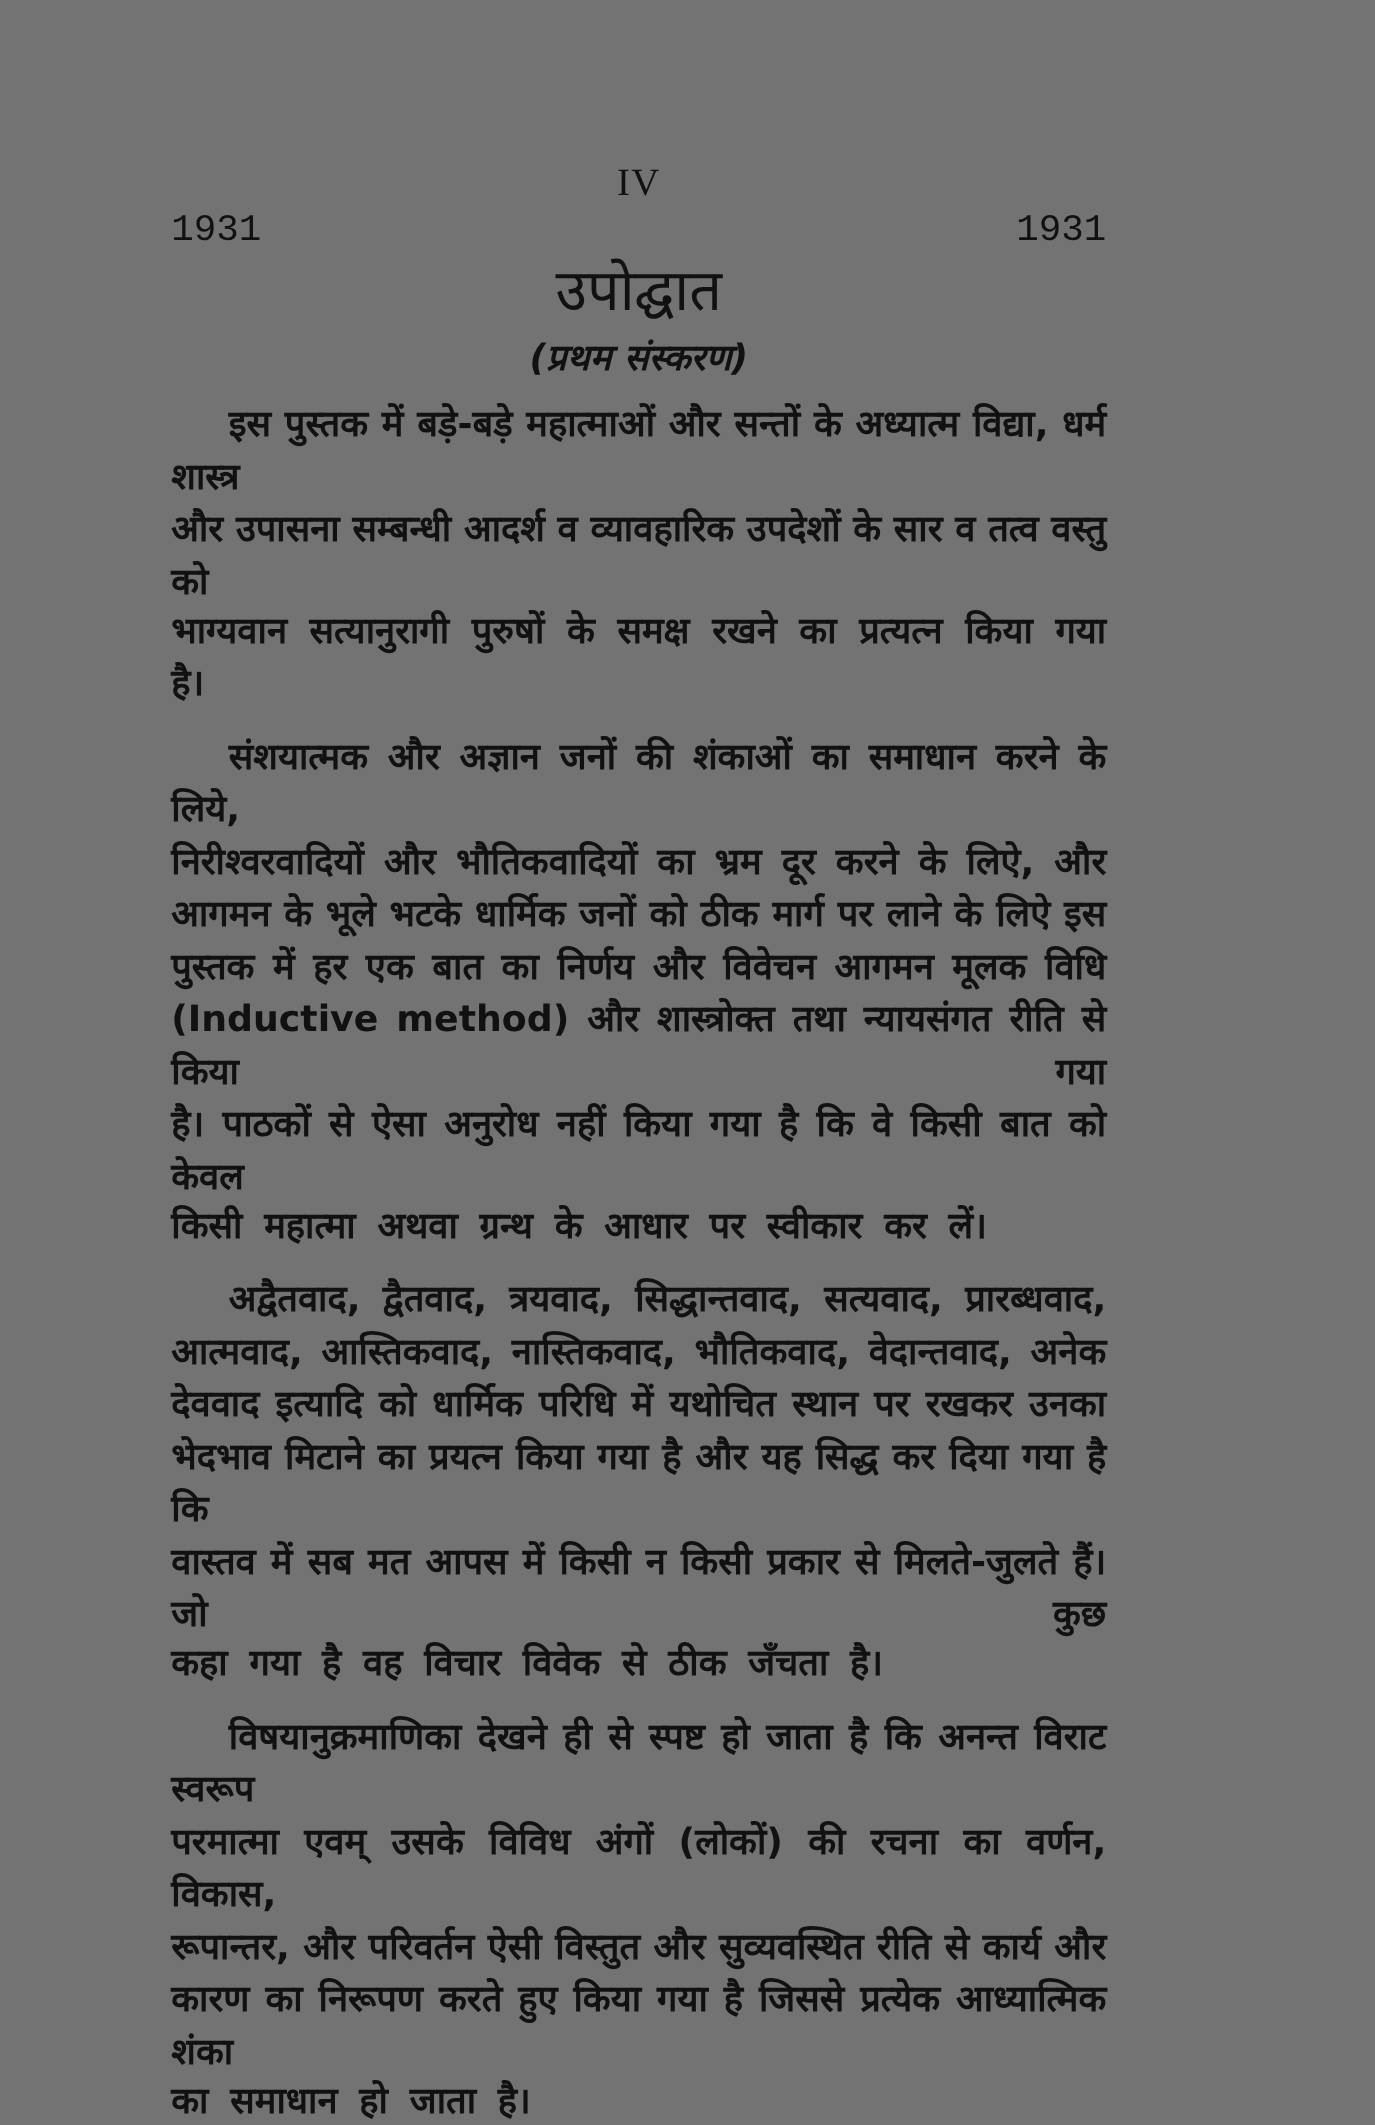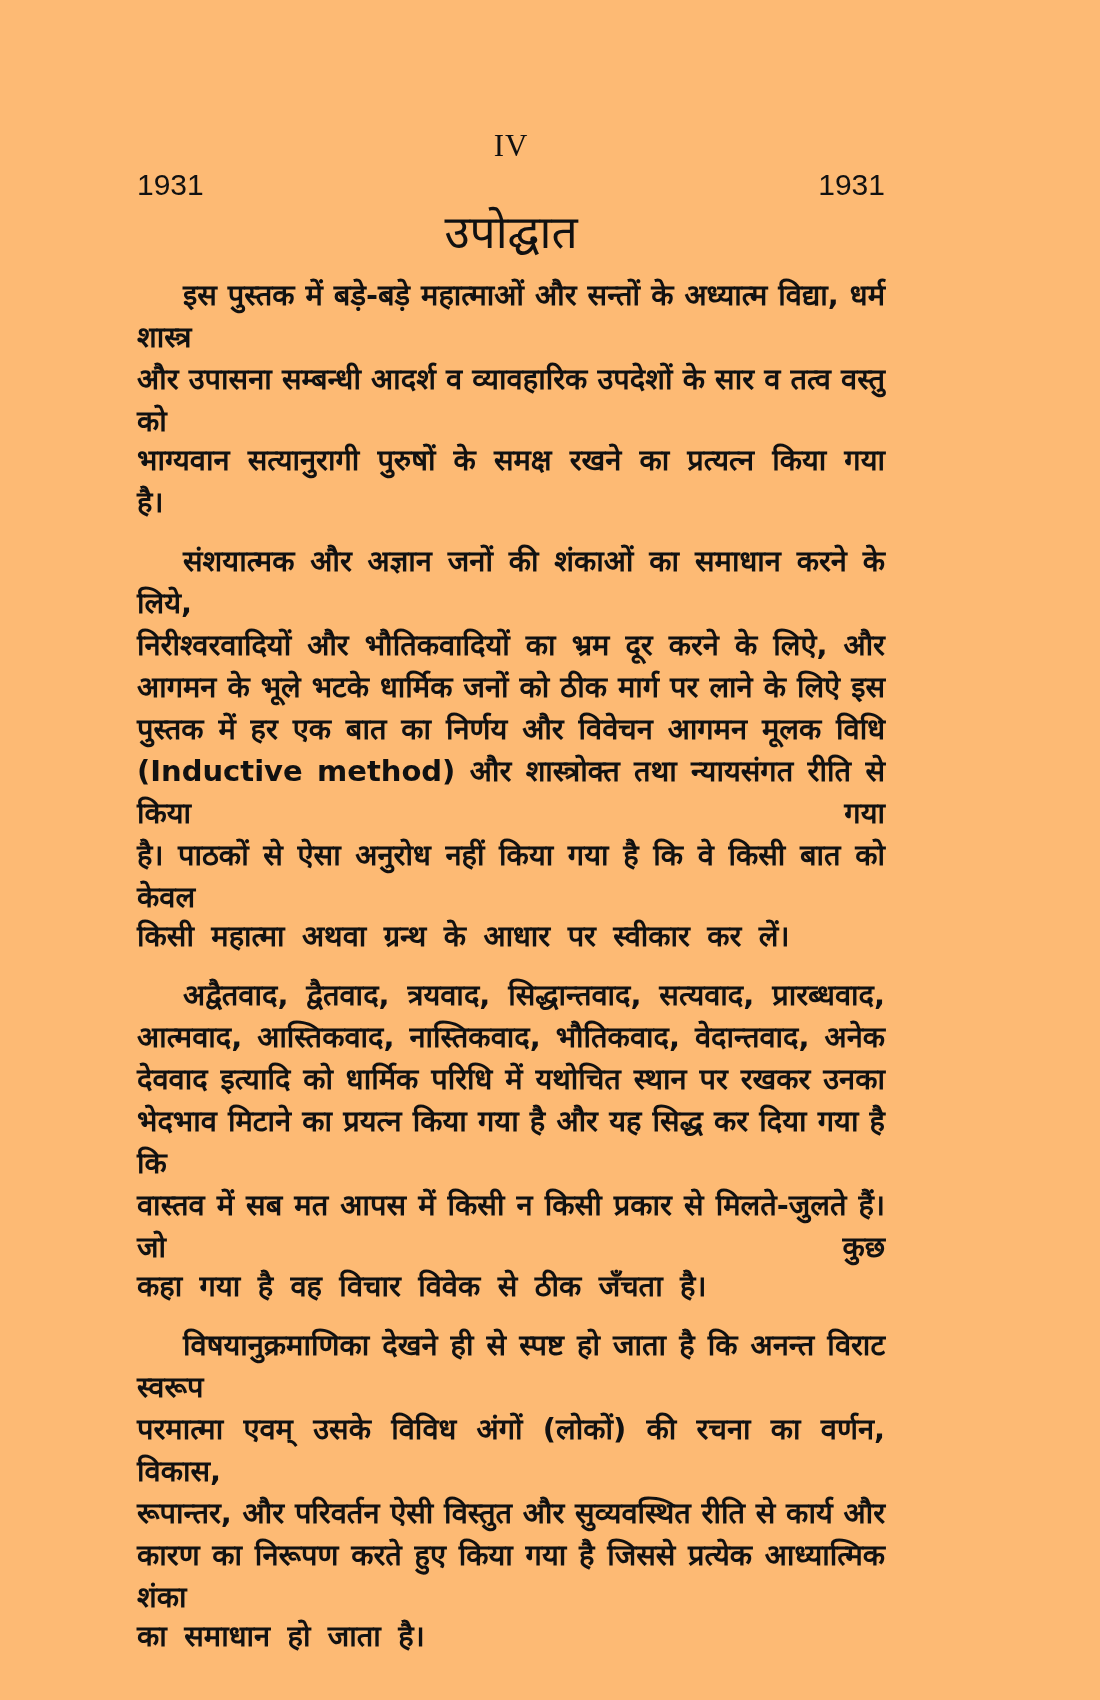--- a/index.html
+++ b/index.html
@@ -2,41 +2,41 @@
 <html><head>
 <meta charset="utf-8">
 <style>
   html, body { margin: 0; padding: 0; }
   body { background: #e8e8e8; }
   .page {
     position: relative;
     width: 1100px;
     height: 1700px;
     margin: 0 auto;
-    background: #fdba74;
+    background: #737373;
     color: #111111;
     overflow: hidden;
   }
   .text-block {
     position: absolute;
     left: 137px;
     top: 128px;
     width: 748px;
   }
   .page-num {
     text-align: center;
     font-family: "Liberation Serif", serif;
     font-size: 31px;
     line-height: 36px;
     letter-spacing: 1px;
   }
   .years {
     display: flex;
     justify-content: space-between;
-    font-family: Liberation Sans, sans-serif;
+    font-family: Liberation Mono, monospace;
     font-size: 30px;
     line-height: 34px;
     margin-top: 4px;
   }
   .title {
     text-align: center;
     font-family: "DejaVu Sans", sans-serif;
     font-size: 46px;
     font-weight: 400;
     line-height: 56px;
@@ -79,20 +79,21 @@
   <div class="text-block">
 
     <div class="page-num">IV</div>
 
     <div class="years">
       <span>1931</span>
       <span>1931</span>
     </div>
 
     <div class="title">उपोद्घात</div>
+    <div class="subtitle">(प्रथम संस्करण)</div>
 
     <div class="body-text">
 
       <div class="para">
         <div class="line indent">इस पुस्तक में बड़े-बड़े महात्माओं और सन्तों के अध्यात्म विद्या, धर्म शास्त्र</div>
         <div class="line">और उपासना सम्बन्धी आदर्श व व्यावहारिक उपदेशों के सार व तत्व वस्तु को</div>
         <div class="line last">भाग्यवान सत्यानुरागी पुरुषों के समक्ष रखने का प्रत्यत्न किया गया है।</div>
       </div>
 
       <div class="para">

